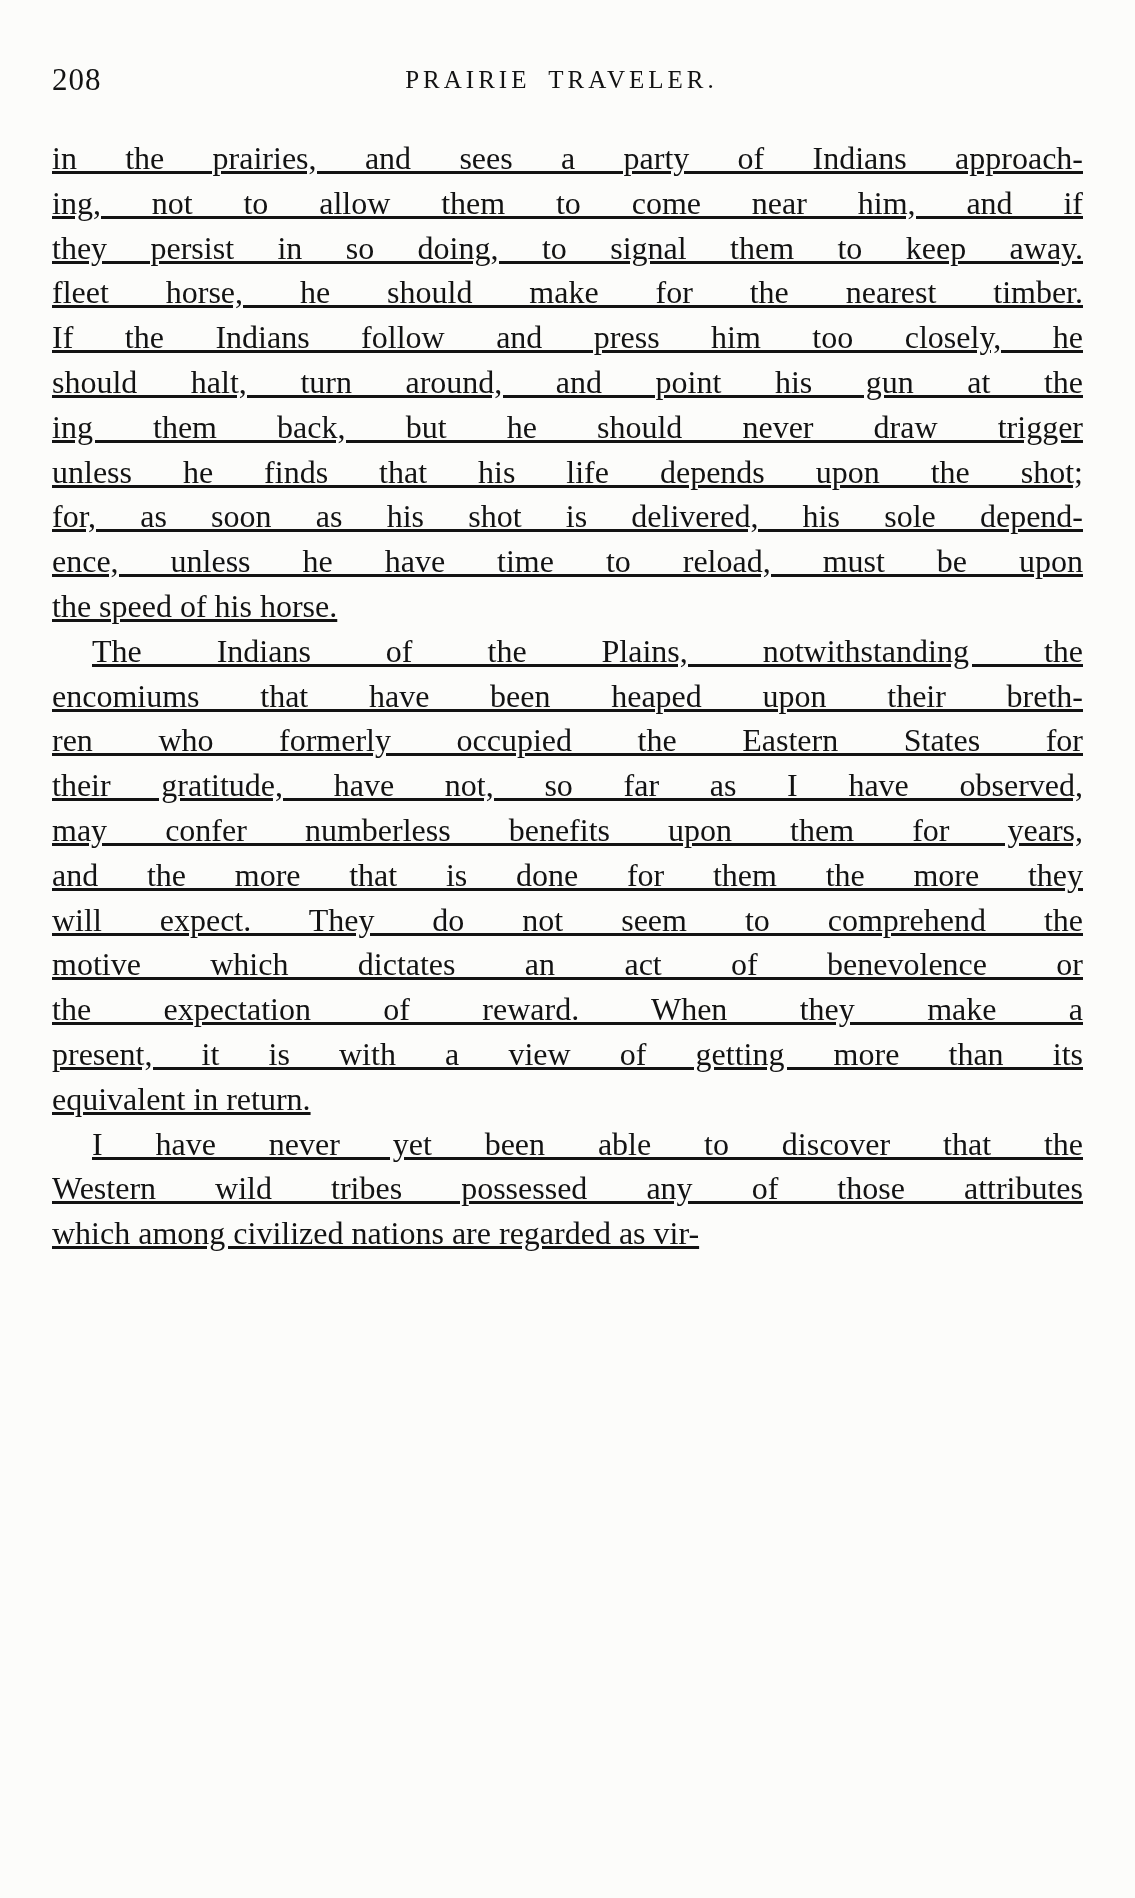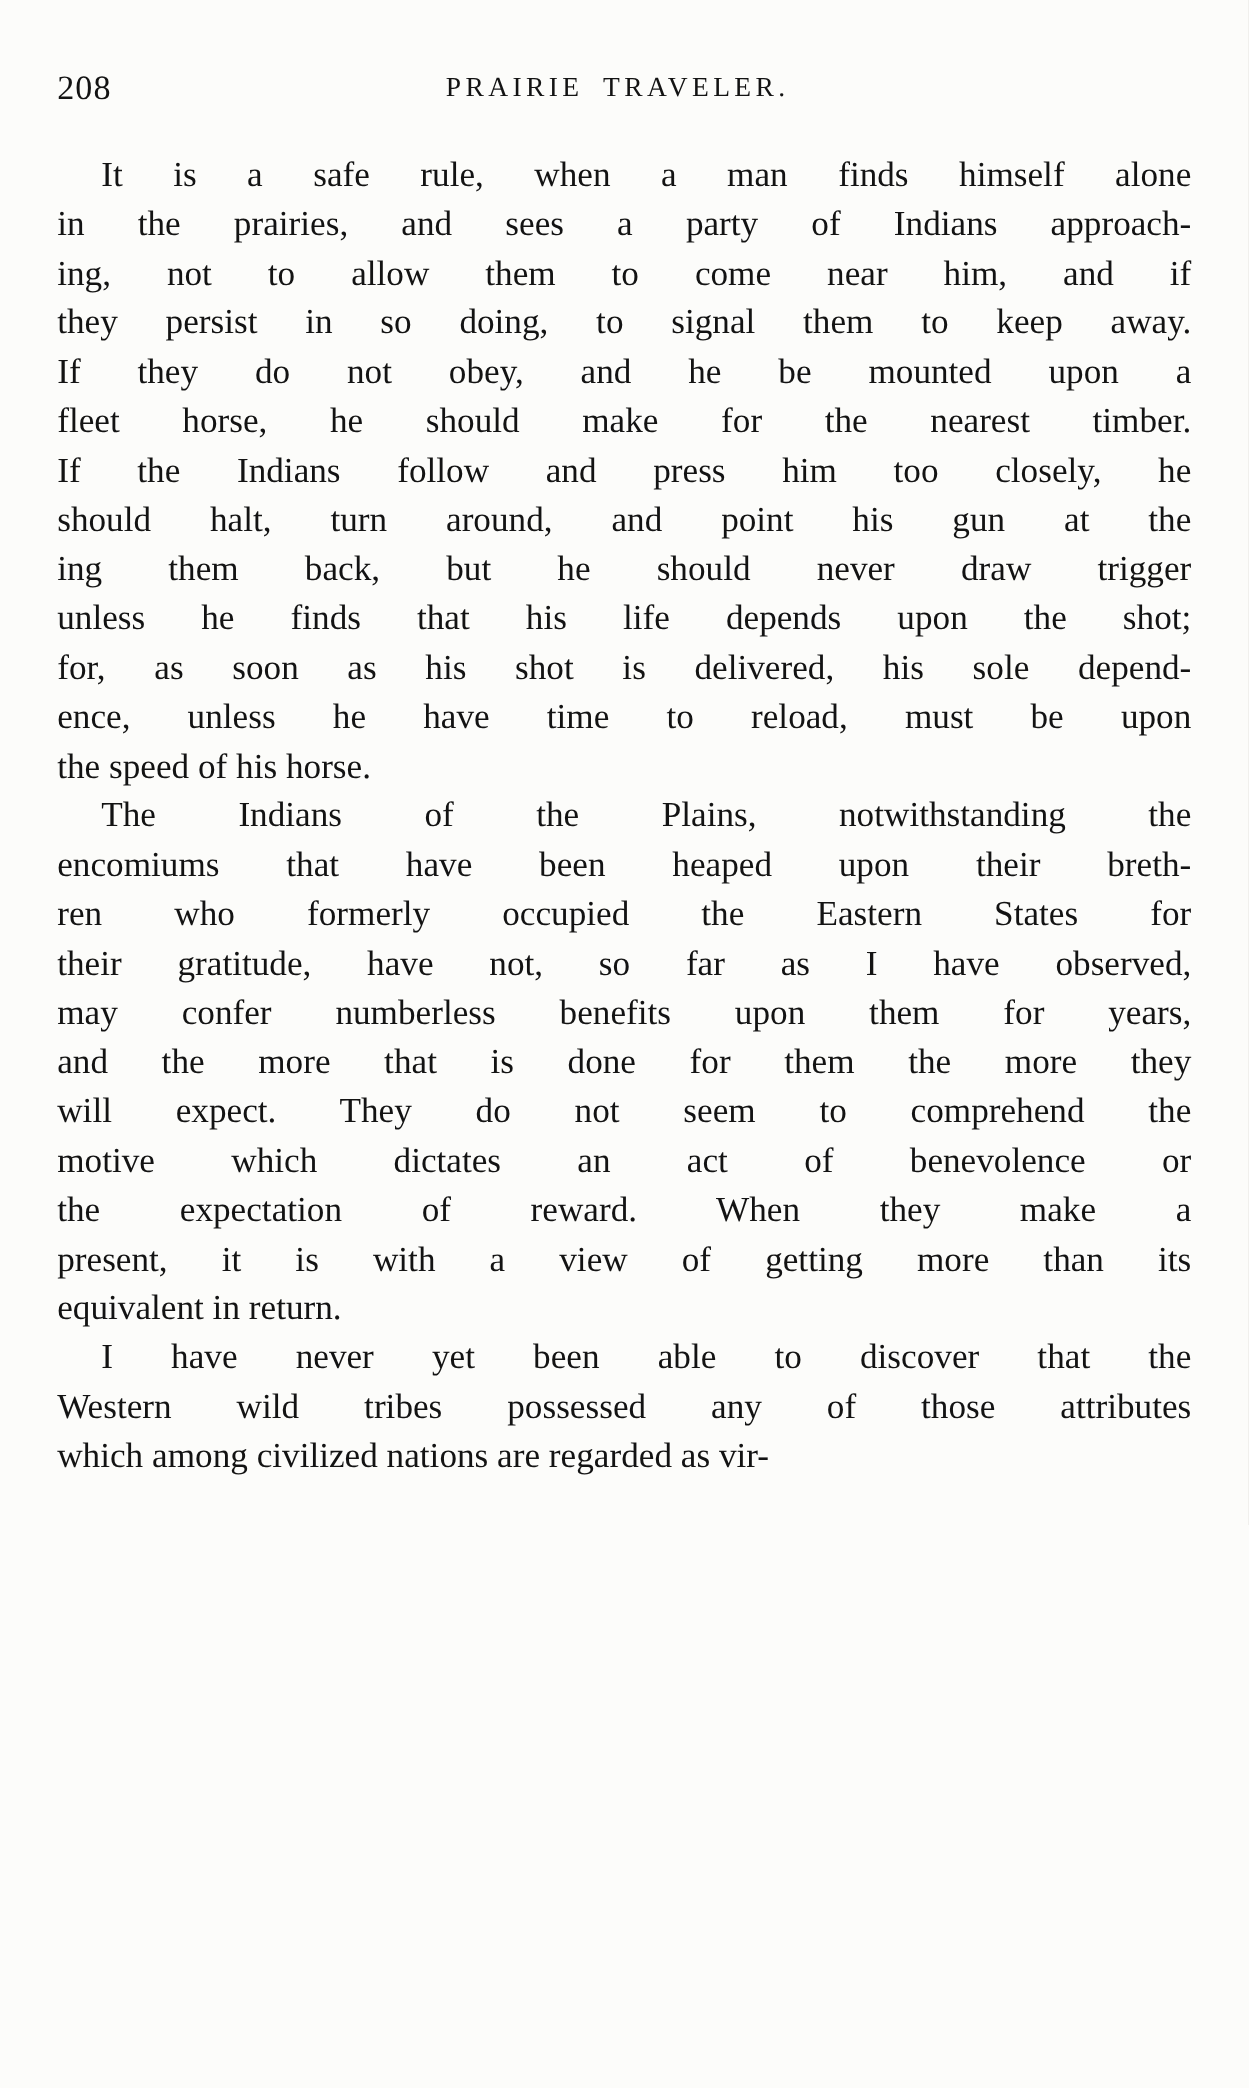--- a/index.html
+++ b/index.html
@@ -9,20 +9,21 @@
   }
   .page {
     position: relative;
     width: 1135px;
     height: 1898px;
     margin: 0 auto;
     background: #fcfcfa;
     color: #131313;
     font-family: "Liberation Serif", "DejaVu Serif", serif;
     overflow: hidden;
+    text-decoration: underline;
   }
   .header-row {
     position: relative;
     margin: 62px 52px 0 52px;
     height: 40px;
   }
   .page-number {
     position: absolute;
     left: 0;
     top: 0;
@@ -65,25 +66,23 @@
 </head>
 <body>
 
 <div class="page">
   <div class="header-row">
     <span class="page-number">208</span>
     <span class="running-head">PRAIRIE TRAVELER.</span>
   </div>
   <div class="page-body">
       <div class="para">
-        <div class="line first">It is a safe rule, when a man finds himself alone</div>
         <div class="line">in the prairies, and sees a party of Indians approach-</div>
         <div class="line">ing, not to allow them to come near him, and if</div>
         <div class="line">they persist in so doing, to signal them to keep away.</div>
-        <div class="line">If they do not obey, and he be mounted upon a</div>
         <div class="line">fleet horse, he should make for the nearest timber.</div>
         <div class="line">If the Indians follow and press him too closely, he</div>
         <div class="line">should halt, turn around, and point his gun at the</div>
         <div class="line">ing them back, but he should never draw trigger</div>
         <div class="line">unless he finds that his life depends upon the shot;</div>
         <div class="line">for, as soon as his shot is delivered, his sole depend-</div>
         <div class="line">ence, unless he have time to reload, must be upon</div>
         <div class="line last">the speed of his horse.</div>
       </div>
       <div class="para">

